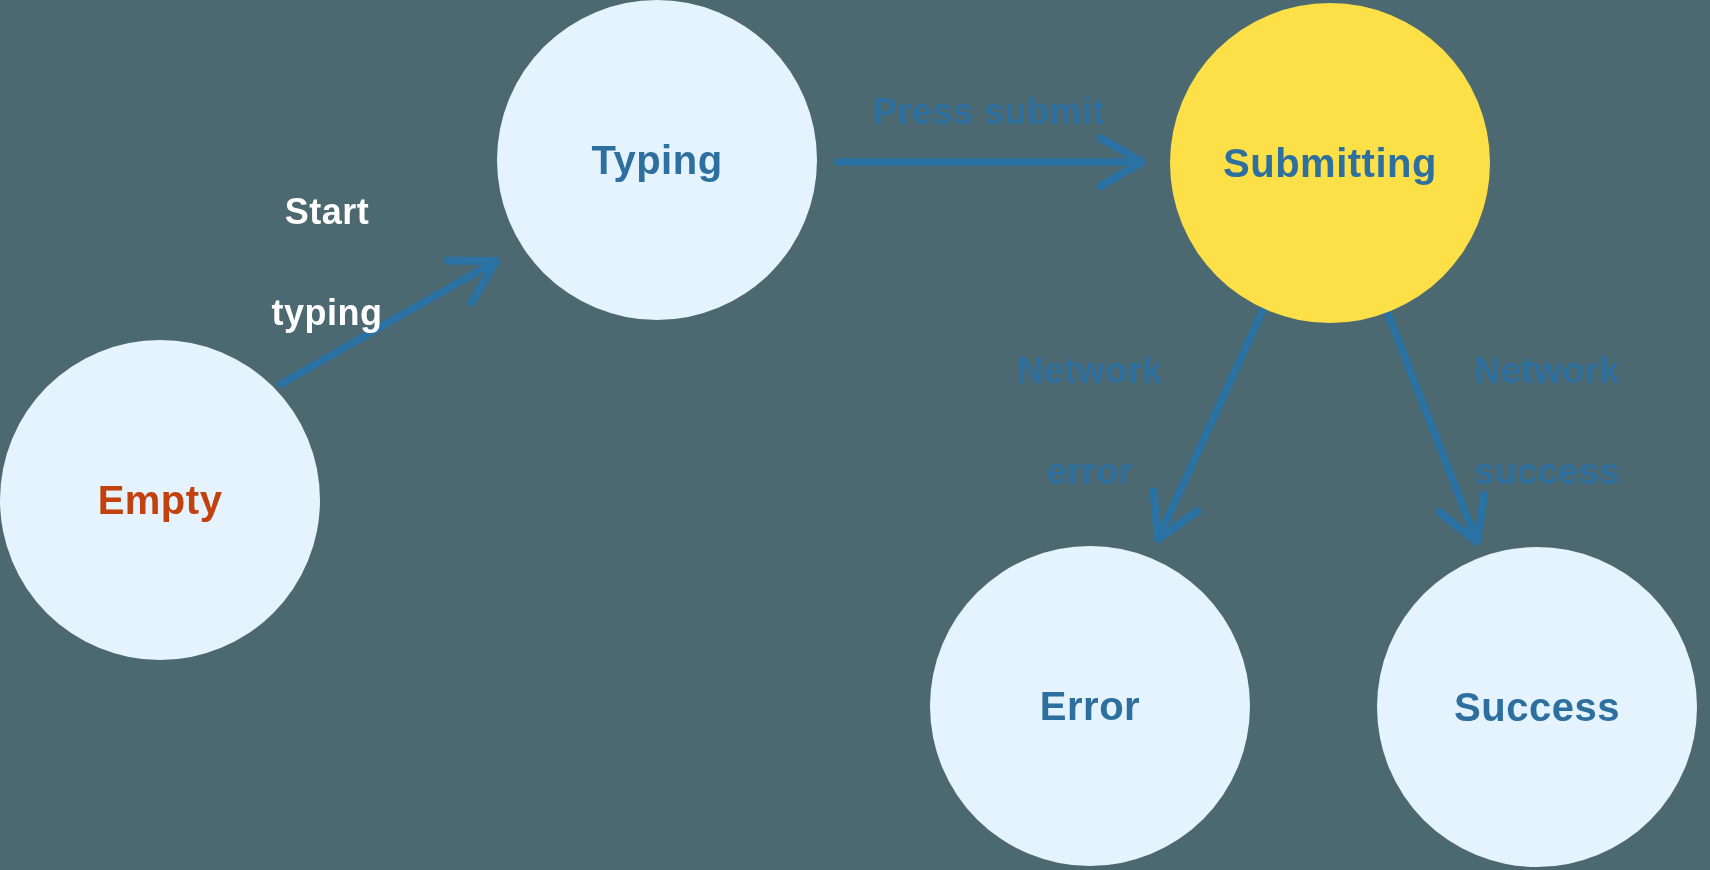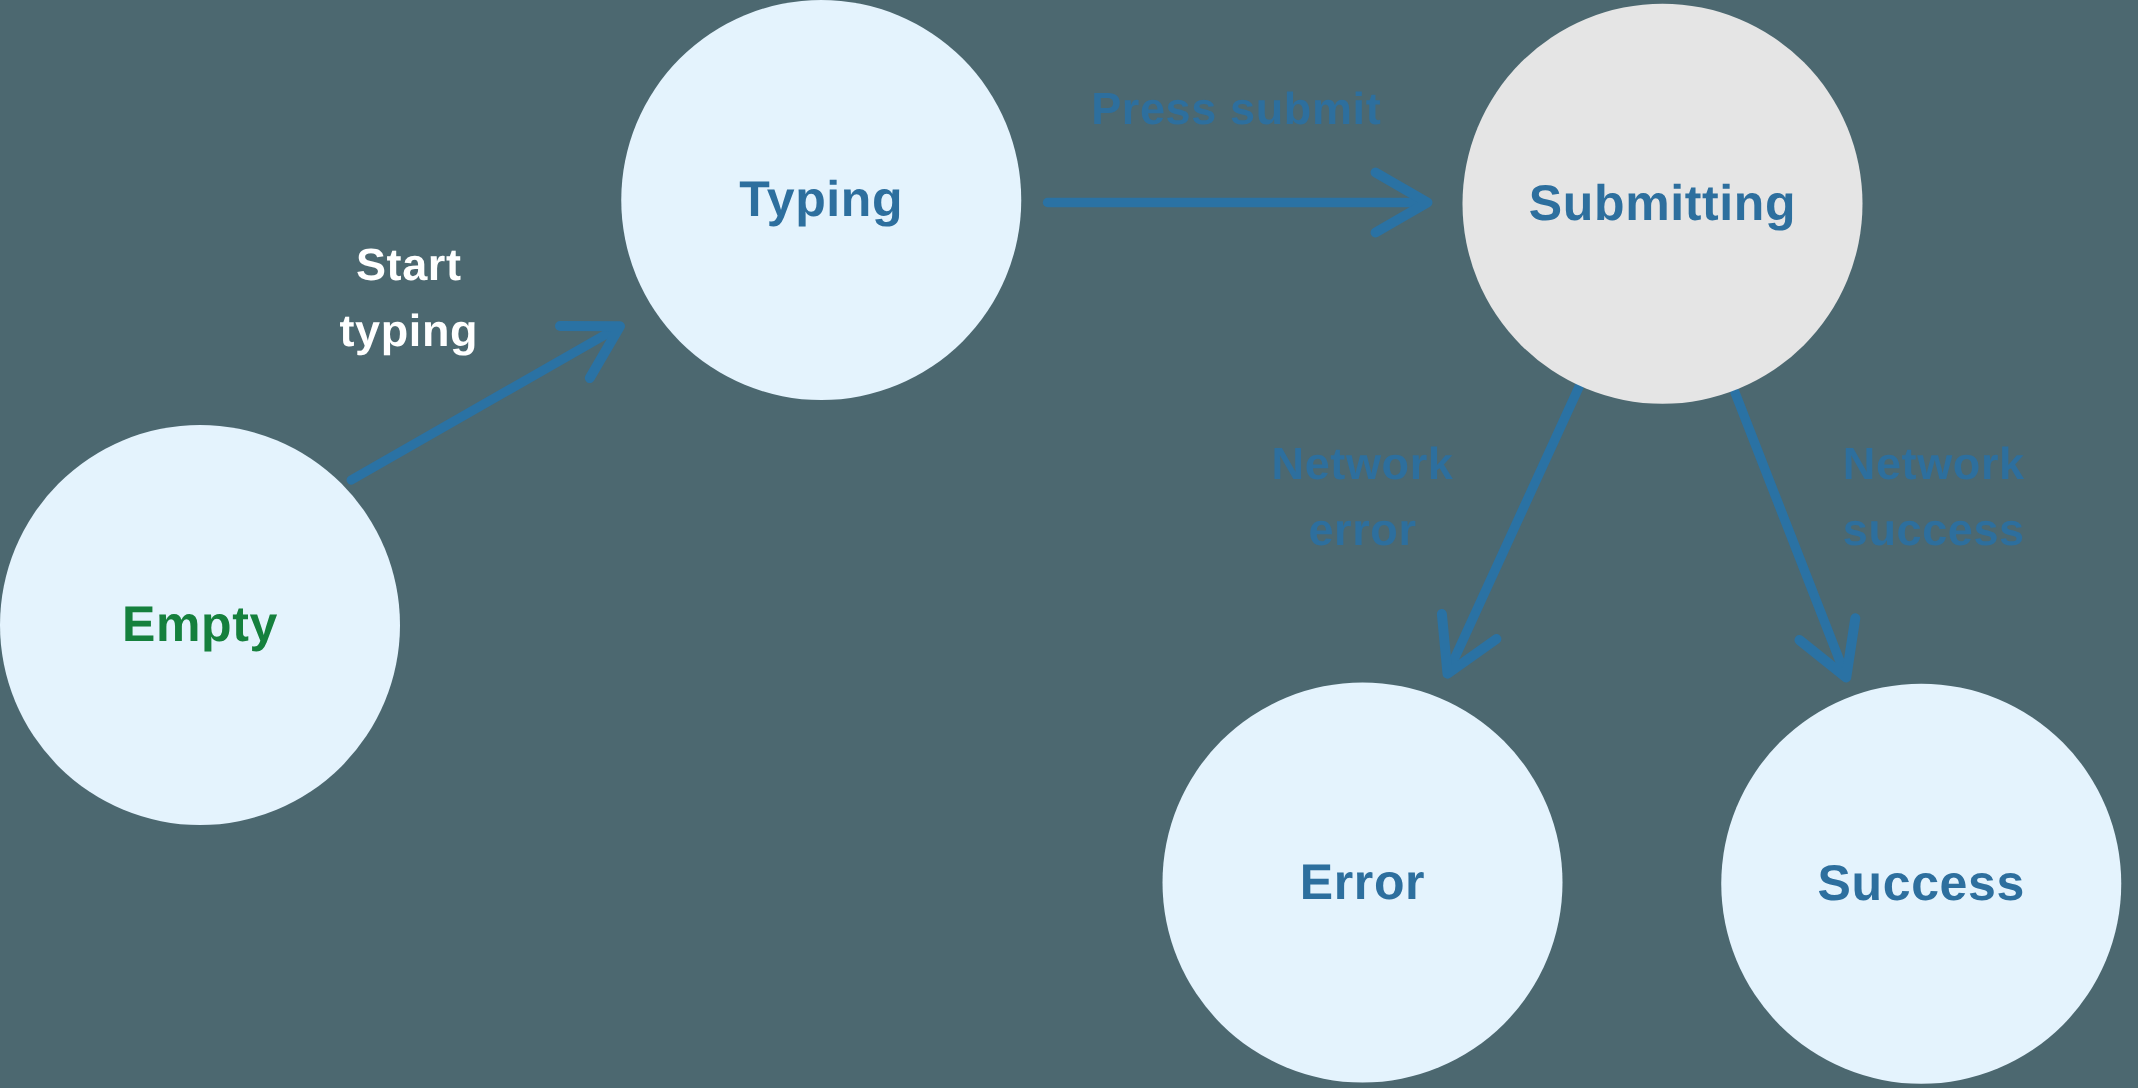--- a/index.html
+++ b/index.html
@@ -45,21 +45,21 @@
   .edge-label {
     position: absolute;
     transform: translate(-50%, -50%);
     text-align: center;
     font-size: 36px;
     font-weight: 600;
     letter-spacing: 0.5px;
     line-height: 53px;
     white-space: nowrap;
   }
-  .edge-label span { display: block; }
+  .edge-label span { display: block; margin-top: 48px; }
 </style>
 </head>
 <body style="background: rgb(76, 104, 112);">
 
 <div id="canvas">
 
   <svg id="edges-svg" xmlns="http://www.w3.org/2000/svg">
     <g>
         <line x1="281" y1="384" x2="490.7920324530008" y2="263.97944189898095" stroke="#2A72A4" stroke-width="7.5" stroke-linecap="round"></line>
         <path d="M 471.83591001363385 302.4740491769347 L 496 261 L 448.00037482178635 260.81030880094113" fill="none" stroke="#2A72A4" stroke-width="8" stroke-linecap="round" stroke-linejoin="round"></path>
@@ -72,26 +72,26 @@
         <line x1="1263" y1="310" x2="1160.5007483202348" y2="533.5459869968213" stroke="#2A72A4" stroke-width="7.5" stroke-linecap="round"></line>
         <path d="M 1153.509640577642 491.2104962124732 L 1158 539 L 1197.1417446030719 511.21648277435156" fill="none" stroke="#2A72A4" stroke-width="8" stroke-linecap="round" stroke-linejoin="round"></path>
       </g>
     <g>
         <line x1="1388" y1="314" x2="1474.8182262070968" y2="536.4107368002034" stroke="#2A72A4" stroke-width="7.5" stroke-linecap="round"></line>
         <path d="M 1439.5271749610918 512.003543815921 L 1477 542 L 1484.2412805594652 494.54935347269634" fill="none" stroke="#2A72A4" stroke-width="8" stroke-linecap="round" stroke-linejoin="round"></path>
       </g>
   </svg>
 
   <div class="node" style="left: 160px; top: 500px; width: 320px; height: 320px; background: rgb(228, 243, 253);">
-    <span class="node-label" style="color: #15803d;">Empty</span>
+    <span class="node-label" style="color: #c2410c;">Empty</span>
   </div>
   <div class="node" style="left: 657px; top: 160px; width: 320px; height: 320px; background: rgb(228, 243, 253);">
     <span class="node-label" style="color: rgb(45, 111, 158);">Typing</span>
   </div>
-  <div class="node" style="left: 1330px; top: 163px; width: 320px; height: 320px; background: #e5e5e5;">
+  <div class="node" style="left: 1330px; top: 163px; width: 320px; height: 320px; background: #fde047;">
     <span class="node-label" style="color: rgb(45, 111, 158);">Submitting</span>
   </div>
   <div class="node" style="left: 1090px; top: 706px; width: 320px; height: 320px; background: rgb(228, 243, 253);">
     <span class="node-label" style="color: rgb(45, 111, 158);">Error</span>
   </div>
   <div class="node" style="left: 1537px; top: 707px; width: 320px; height: 320px; background: rgb(228, 243, 253);">
     <span class="node-label" style="color: rgb(45, 111, 158);">Success</span>
   </div>
 
   <div class="edge-label" style="left: 327px; top: 238px; color: #ffffff;">

